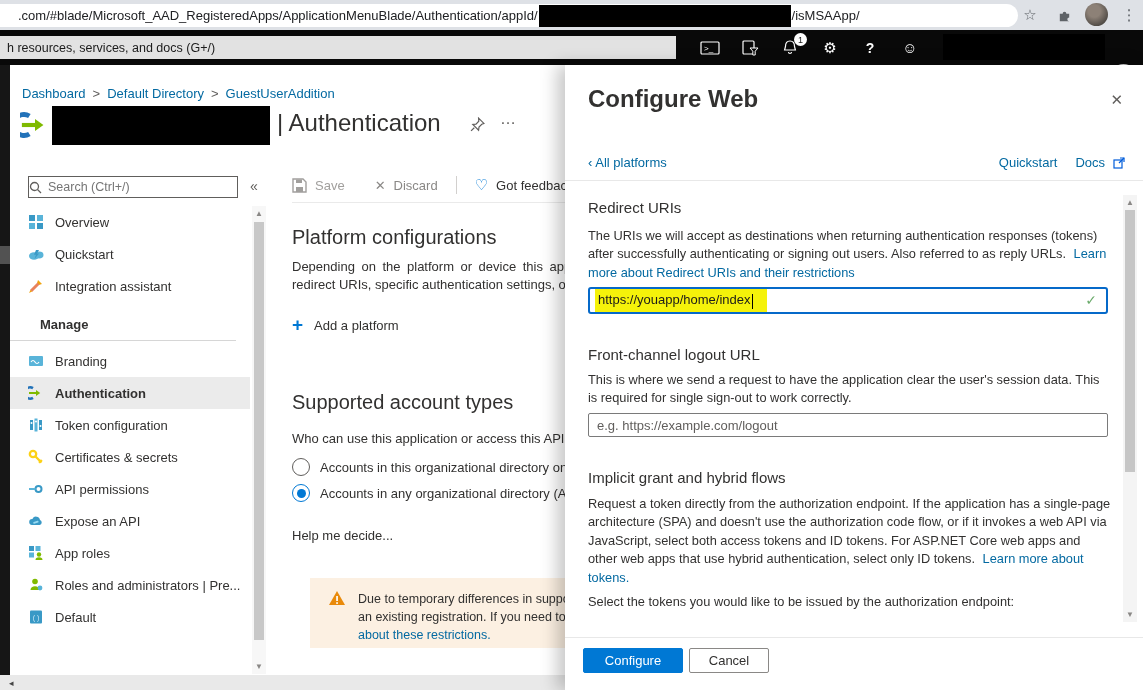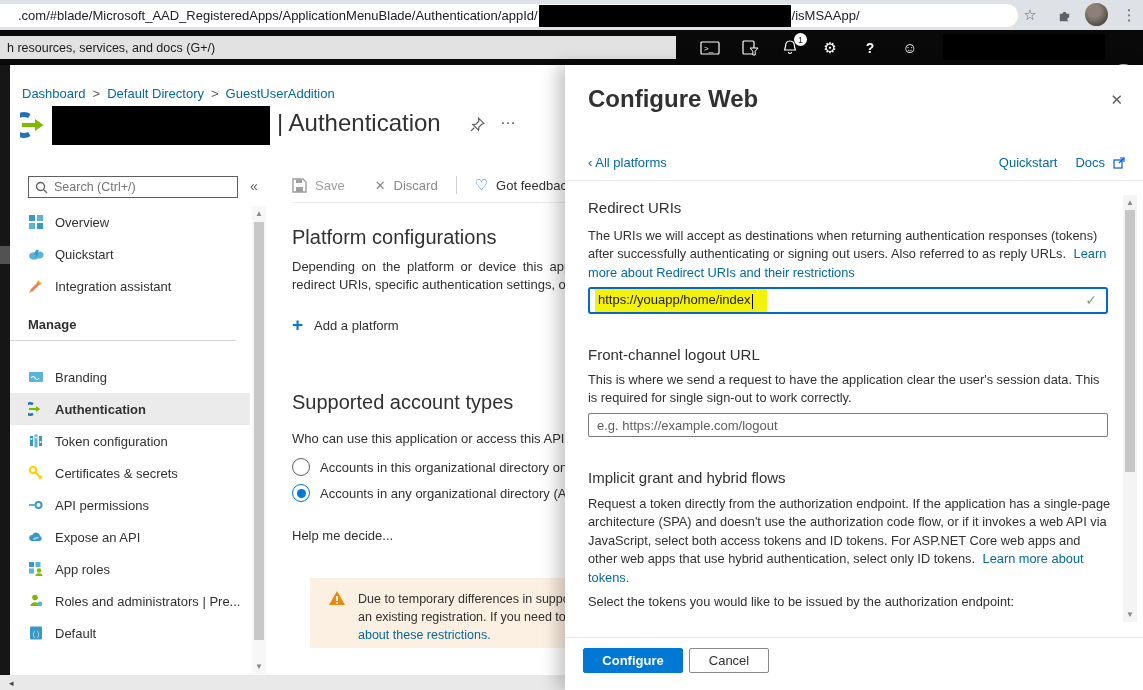--- a/index.html
+++ b/index.html
@@ -41,32 +41,32 @@
   .crumb-sep { margin:0 7px; color:#605e5c; }
 
   .app-icon { position:absolute; left:20px; top:110px; }
   .title-redact { position:absolute; left:52px; top:106px; width:218px; height:39px; background:#000; }
   .page-title { position:absolute; left:277px; top:109px; font-size:24px; color:#323130; }
   .pin-icon { position:absolute; left:470px; top:117px; }
   .ellipsis-icon { position:absolute; left:500px; top:110px; font-size:16px; color:#605e5c; }
 
   
   .side-search { position:absolute; left:28px; top:176px; width:210px; height:22px; border:1px solid #605e5c;
-                 background:#fff; display:flex; align-items:center; padding-left:6px; }
+                 background:#fff; display:flex; align-items:center; }
   .side-search input { border:none; outline:none; font-size:12.5px; color:#605e5c; width:160px; margin-left:6px;
                        font-family:"Liberation Sans", sans-serif; }
   .collapse-btn { position:absolute; left:250px; top:178px; font-size:14px; color:#605e5c; cursor:pointer; }
 
   .side-list { position:absolute; left:10px; top:206px; width:240px; }
   .side-item { height:32px; display:flex; align-items:center; padding-left:18px; font-size:13px; color:#323130;
                cursor:pointer; white-space:nowrap; overflow:hidden; }
   .side-item.selected { background:#ebebeb;font-weight:bold; }
   .side-item .ic { width:16px; height:16px; margin-right:11px; flex:none; display:flex; }
-  .side-header { height:32px; margin-top:7px; display:flex; align-items:center; padding-left:18px;
-                 font-size:13px; font-weight:bold; color:#323130; border-bottom:1px solid #d6d6d6; margin-right:14px; margin-bottom:20px; }
+  .side-header { height:32px; margin-top:7px; display:flex; align-items:center; padding-left:30px;
+                 font-size:13px; font-weight:bold; color:#323130; border-bottom:1px solid #d6d6d6; margin-right:14px; margin-bottom:4px; }
 
   .side-scroll { position:absolute; left:252px; top:206px; width:14px; height:468px; background:#f7f7f7; }
   .side-scroll .thumb { position:absolute; left:2px; top:16px; width:10px; height:418px; background:#c8c8c8; }
   .scroll-arrow { position:absolute; left:0; width:14px; text-align:center; font-size:8px; color:#8a8886; cursor:pointer; }
 
   
   .toolbar { position:absolute; left:292px; top:176px; display:flex; align-items:center; font-size:13px; }
   .tb-save { color:#a19f9d; display:flex; align-items:center; gap:8px; }
   .tb-discard { color:#8a8886; display:flex; align-items:center; gap:8px; margin-left:30px; }
   .tb-sep { width:1px; height:18px; background:#d2d0ce; margin:0 18px; }
@@ -115,21 +115,21 @@
                   font-family:"Liberation Sans", sans-serif; }
   .logout-input::placeholder { color:#605e5c; opacity:1; }
 
   .panel-scroll { position:absolute; left:558px; top:130px; width:14px; height:427px; background:#f4f4f4; }
   .panel-scroll .thumb { position:absolute; left:2px; top:15px; width:10px; height:262px; background:#c6c6c6; }
 
   .panel-div2 { position:absolute; left:0; top:572px; width:578px; height:1px; background:#e8e8e8; }
   .btn { position:absolute; top:583px; height:25px; font-size:13px; cursor:pointer;
          display:flex; align-items:center; justify-content:center; border-radius:2px;
          font-family:"Liberation Sans", sans-serif; }
-  .btn-primary { left:18px; width:100px; background:#0078d4; border:1px solid #0078d4; color:#fff; font-weight:bold; }
+  .btn-primary { left:18px; width:100px; background:#0078d4; border:1px solid #0078d4; color:#fff; font-weight:normal; }
   .btn-secondary { left:124px; width:80px; background:#fff; border:1px solid #8a8886; color:#323130; }
 </style>
 </head>
 <body>
 
 <div class="screen">
 
   <div class="browser-bar">
     <div class="url-pill">
       <span>.com/#blade/Microsoft_AAD_RegisteredApps/ApplicationMenuBlade/Authentication/appId/</span>

